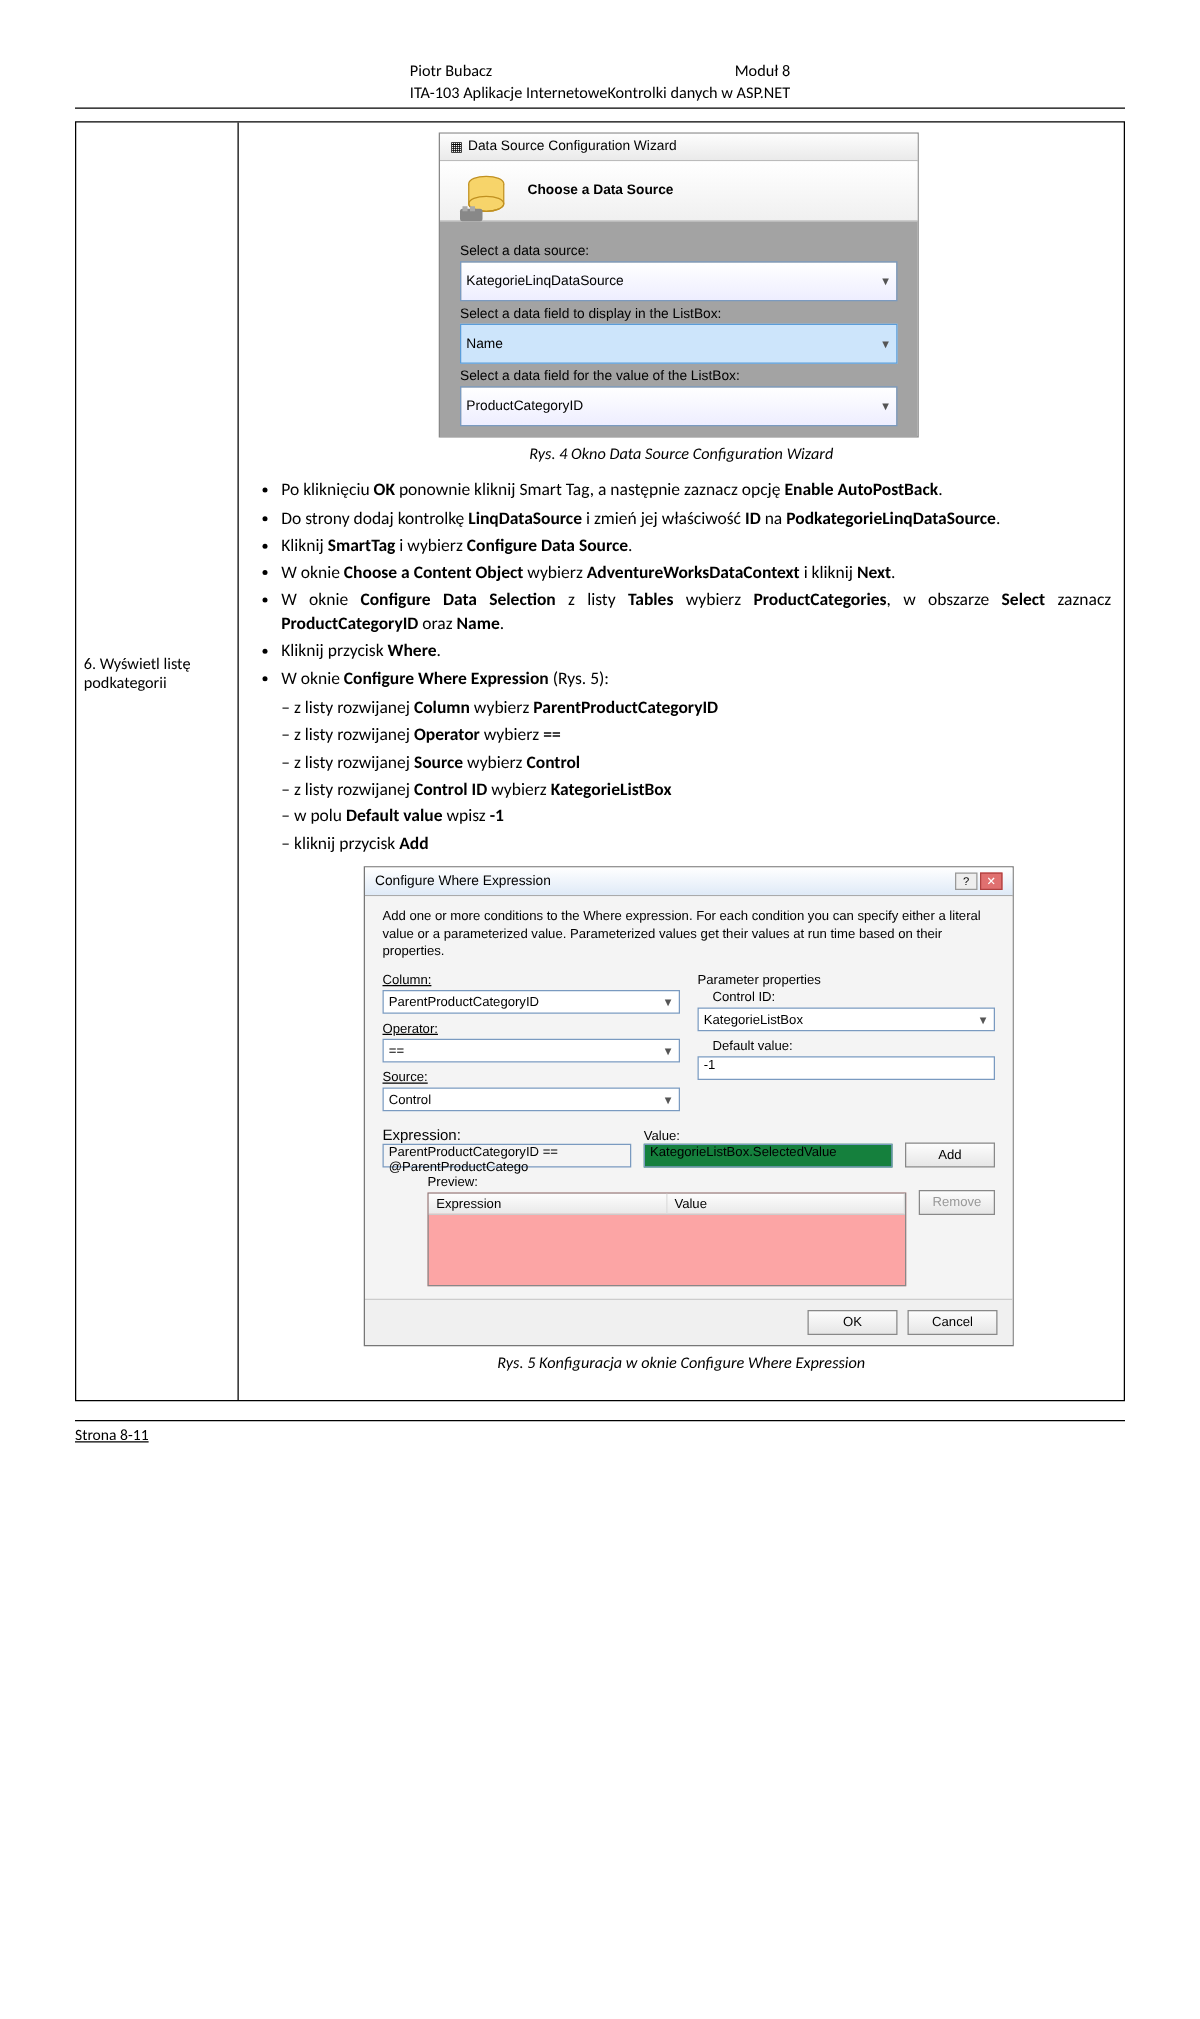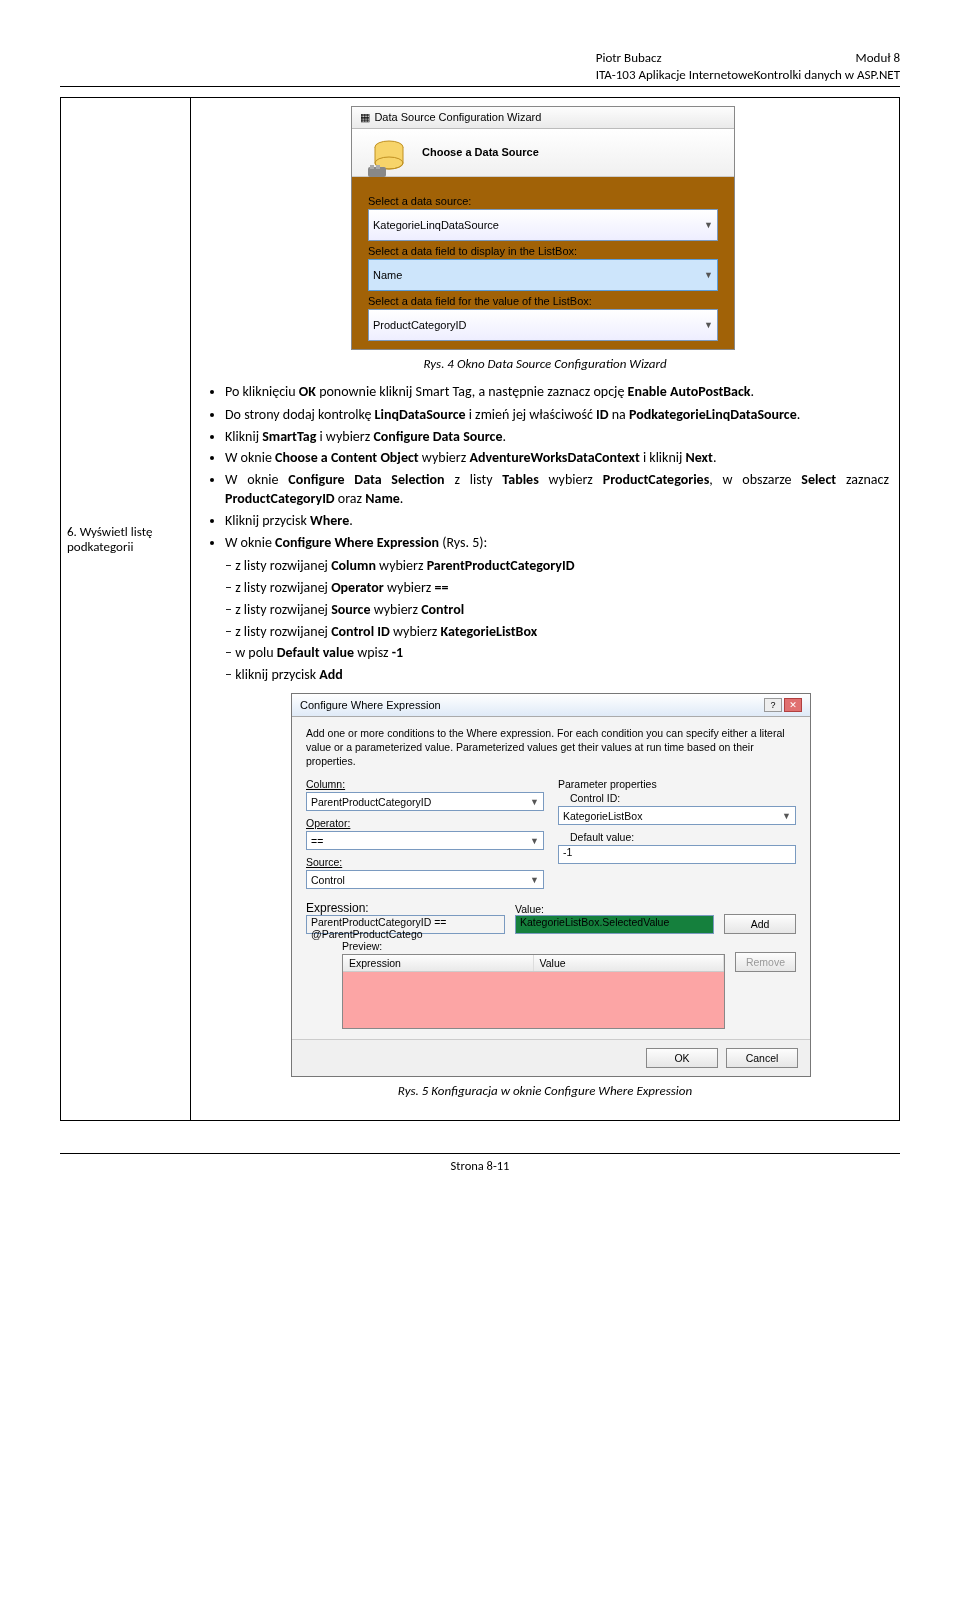--- a/index.html
+++ b/index.html
@@ -5,39 +5,39 @@
   * { box-sizing: border-box; }
   body {
     margin: 0;
     font-family: Calibri, Arial, sans-serif;
     font-size: 14px;
     background: #fff;
     color: #000;
     width: 960px;
   }
   .page { padding: 50px 60px 30px 60px; }
-  .header-row { display: flex; justify-content: flex-end; font-size: 13px; }
+  .header-row { display: flex; justify-content: center; font-size: 13px; }
   .header-row div { line-height: 1.3; }
   .hr { border-top: 1px solid #000; margin-top: 2px; margin-bottom: 10px; }
   .table-wrap { border: 1px solid #000; display: flex; }
   .left-col { width: 130px; border-right: 1px solid #000; padding: 6px; font-size: 13px; }
   .right-col { flex: 1; padding: 8px 10px 10px 10px; }
   .caption { text-align: center; font-style: italic; font-size: 13px; margin: 6px 0 12px 0; }
   ul.bul { list-style: disc; margin: 4px 0 4px 24px; padding: 0; }
   ul.bul > li { margin: 3px 0; line-height: 1.35; text-align: justify; }
   ul.dash { list-style: none; margin: 4px 0 4px 24px; padding: 0; }
   ul.dash > li { margin: 3px 0; line-height: 1.35; }
   ul.dash > li::before { content: "–  "; }
   b { font-weight: bold; }
   
   .wizard1 { width: 384px; margin: 0 0 6px 150px; background: #f4f4f4; border: 1px solid #888; font-family: 'Segoe UI', Tahoma, sans-serif; font-size: 11px; }
   .wiz-title { background: linear-gradient(#fdfdfd,#eaeaea); border-bottom:1px solid #bbb; padding:4px 8px; display:flex; align-items:center; gap:4px; }
   .wiz-head { background: linear-gradient(#fff,#f0f0f0); padding: 10px 12px 10px 70px; border-bottom:1px solid #ccc; position:relative; min-height:48px; display:flex; align-items:center;}
   .wiz-db-icon { position:absolute; left:12px; top:8px; }
-  .wiz-body { padding: 14px 16px 8px 16px; background:#a16207; }
+  .wiz-body { padding: 14px 16px 8px 16px; background:#a3a3a3; }
   .wlabel { font-size:11px; margin:4px 0 2px 0; display:block; }
   .wcombo { width: 100%; height:20px; border:1px solid #7a9ac0; background:linear-gradient(#fff,#eef); display:flex; align-items:center; justify-content:space-between; padding:15px 4px; font-size:11px; }
   .wcombo.sel { background:#cde5fb; border-color:#5b9dd9; }
   .wcombo .arr { font-size:9px; color:#555; }
   
   .wizard2 { width: 520px; margin: 8px 0 6px 90px; border:1px solid #777; font-family: 'Segoe UI', Tahoma, sans-serif; font-size:11px; background:#f4f4f4; }
   .w2-title { background: linear-gradient(#fff,#dfeaf7); padding:4px 8px; border-bottom:1px solid #aaa; display:flex; justify-content:space-between; align-items:center; }
   .w2-close { display:flex; gap:2px; }
   .w2-close span { width:18px; height:14px; border:1px solid #999; background:#eee; font-size:9px; display:inline-flex; align-items:center; justify-content:center; }
   .w2-close span.red { background:#e07070; border-color:#b04040; color:#fff; }
@@ -53,21 +53,21 @@
   .w2-combo .arr { font-size:9px; color:#555; }
   .w2-input { width:100%; height:19px; border:1px solid #7a9ac0; background:#fff; padding:0 4px; font-size:10.5px; }
   .w2-btn { width:72px; height:20px; border:1px solid #888; background:linear-gradient(#fdfdfd,#e6e6e6); font-size:10.5px; display:inline-flex; align-items:center; justify-content:center; }
   .w2-btn.dis { color:#999; }
   .w2-row { display:flex; align-items:flex-end; gap:10px; margin-top:6px; }
   .w2-preview { margin-top:6px;padding-left:36px; }
   .w2-table { width:100%; border:1px solid #888; background:#fca5a5; height:75px; margin-top:2px; font-size:10.5px; }
   .w2-table-header { display:flex; background:linear-gradient(#fdfdfd,#e9e9e9); border-bottom:1px solid #ccc; }
   .w2-th { flex:1; padding:2px 6px; border-right:1px solid #ddd; }
   .w2-footer { display:flex; justify-content:flex-end; gap:8px; padding:8px 12px; border-top:1px solid #ccc; background:#f0f0f0; }
-  .foot { text-align:center; font-size:12.5px; margin-top:32px; }
+  .foot { text-align:left; font-size:12.5px; margin-top:15px;text-decoration:underline; }
   .foot-line { border-top:1px solid #000; margin-bottom:4px; }
 </style>
 </head>
 <body>
 
 <div class="page">
   <div class="header-row">
     <div>
       <div>Piotr Bubacz</div>
       <div>ITA-103 Aplikacje Internetowe</div>

